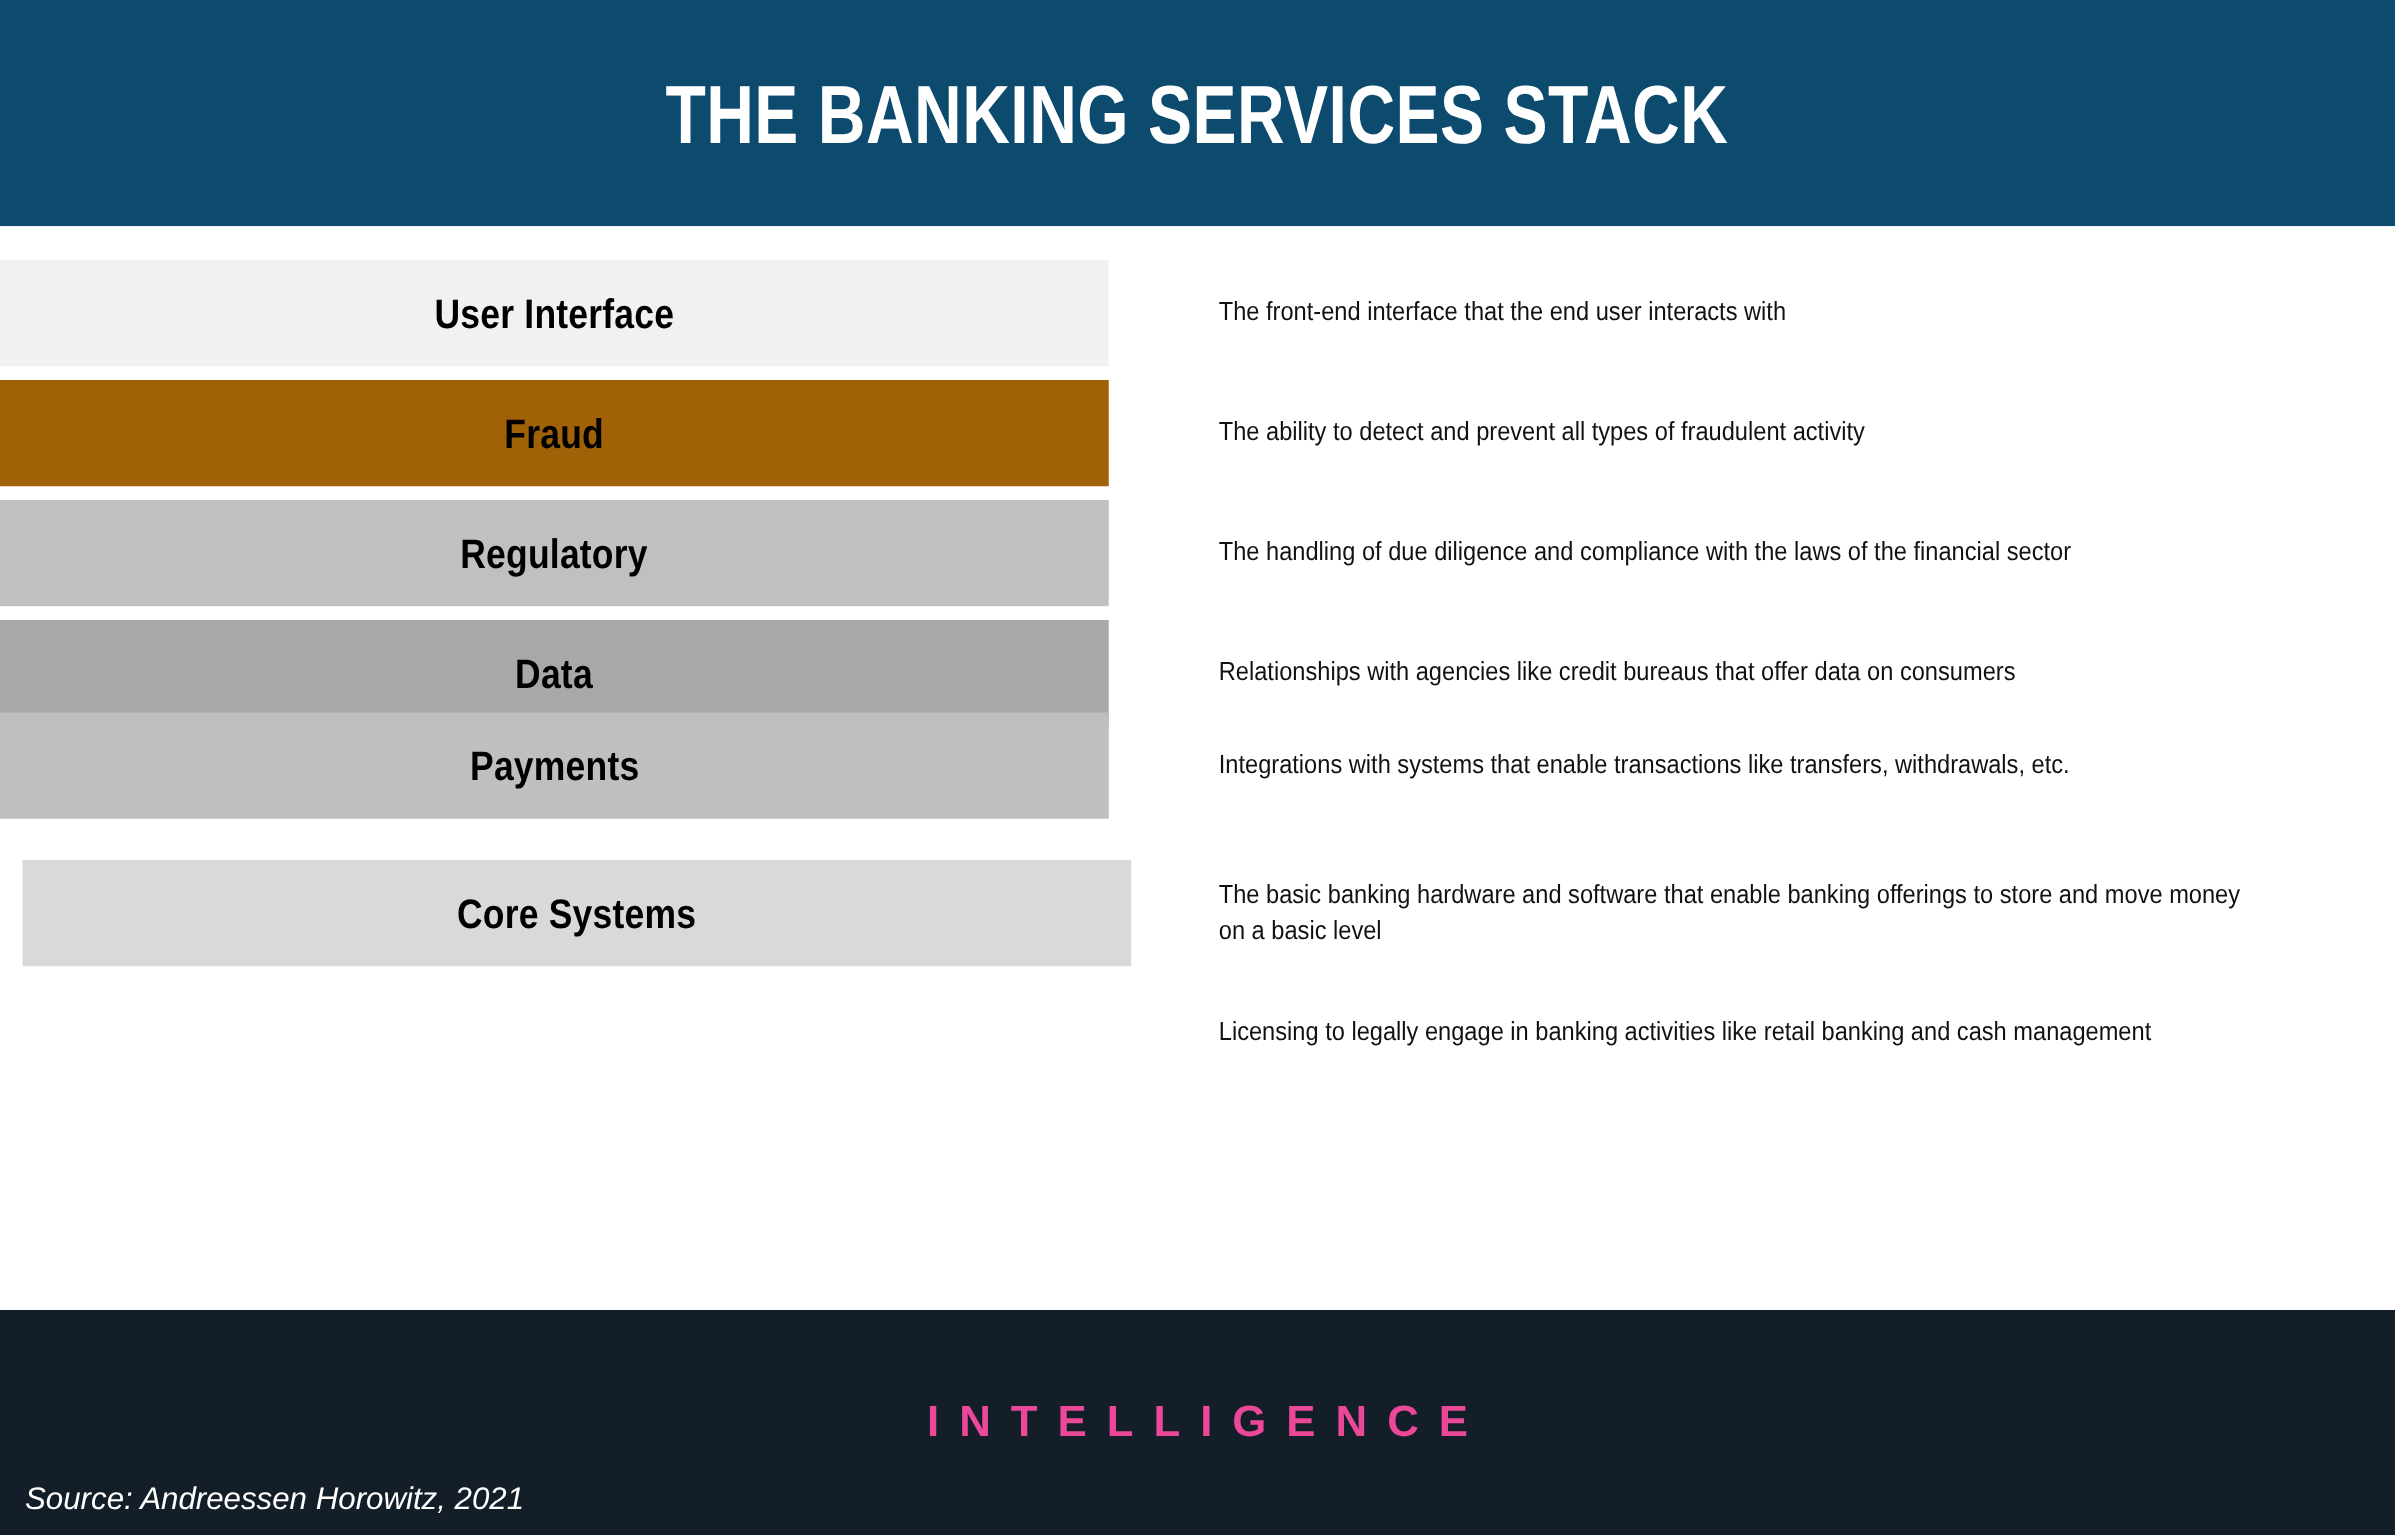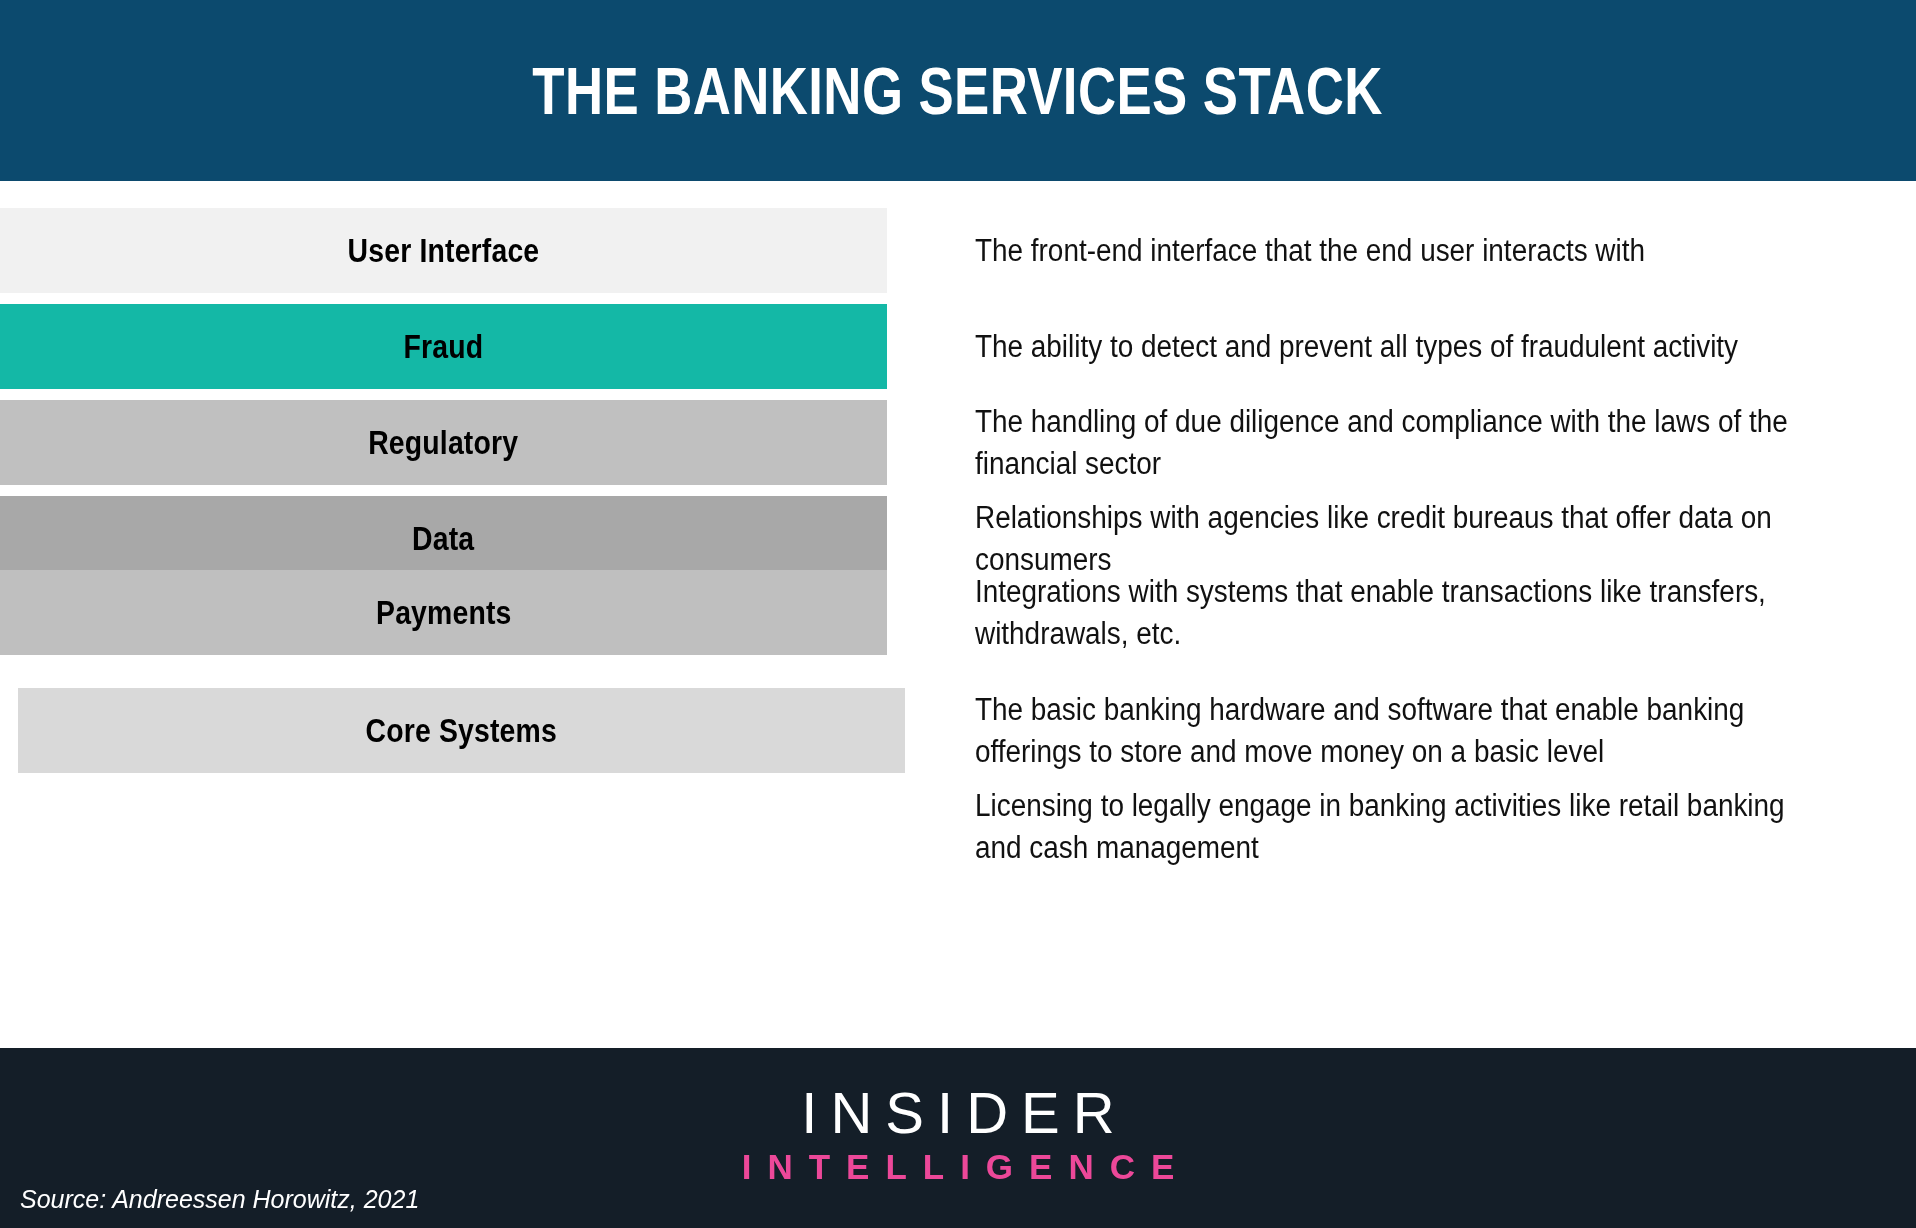--- a/index.html
+++ b/index.html
@@ -85,21 +85,21 @@
   .layer-desc {
     position: absolute;
     left: 975px;
     top: 0;
     width: 930px;
     height: 85px;
     display: flex;
     align-items: center;
     color: #111111;
     font-family: "Liberation Sans Narrow", "Liberation Sans", sans-serif;
-    font-size: 31px;
+    font-size: 21px;
     font-weight: normal;
     line-height: 1.34;
     letter-spacing: 0px;
     box-sizing: border-box;
   }
   .layer-desc > span {
     display: block;
     transform: scaleX(0.90);
     transform-origin: left center;
     width: 111%;
@@ -170,21 +170,21 @@
 
 <div class="stack-row" style="top: 27px; height: 85px;">
       <div class="layer-bar" style="background: rgb(241, 241, 241); height: 85px;">
         <span class="layer-label">User Interface</span>
       </div>
       <div class="layer-desc" style="height: 85px;">
         <span>The front-end interface that the end user interacts with</span>
       </div>
     </div>
     <div class="stack-row" style="top: 123px; height: 85px;">
-      <div class="layer-bar" style="background: #14b8a6; height: 85px;">
+      <div class="layer-bar" style="background: #a16207; height: 85px;">
         <span class="layer-label">Fraud</span>
       </div>
       <div class="layer-desc" style="height: 85px;">
         <span>The ability to detect and prevent all types of fraudulent activity</span>
       </div>
     </div>
     <div class="stack-row" style="top: 219px; height: 85px;">
       <div class="layer-bar" style="background: rgb(192, 192, 192); height: 85px;">
         <span class="layer-label">Regulatory</span>
       </div>
@@ -218,17 +218,16 @@
     </div>
     <div class="stack-row" style="top: 603px; height: 85px;">
       <div class="layer-desc" style="height: 85px;">
         <span>Licensing to legally engage in banking activities like retail banking and cash management</span>
       </div>
     </div>
   </div>
 
 <div class="footer">
   <div class="brand">
-    <div class="brand-primary">INSIDER</div>
     <div class="brand-secondary">INTELLIGENCE</div>
   </div>
   <div class="source-note">Source: Andreessen Horowitz, 2021</div>
 </div>
 
 </body></html>

